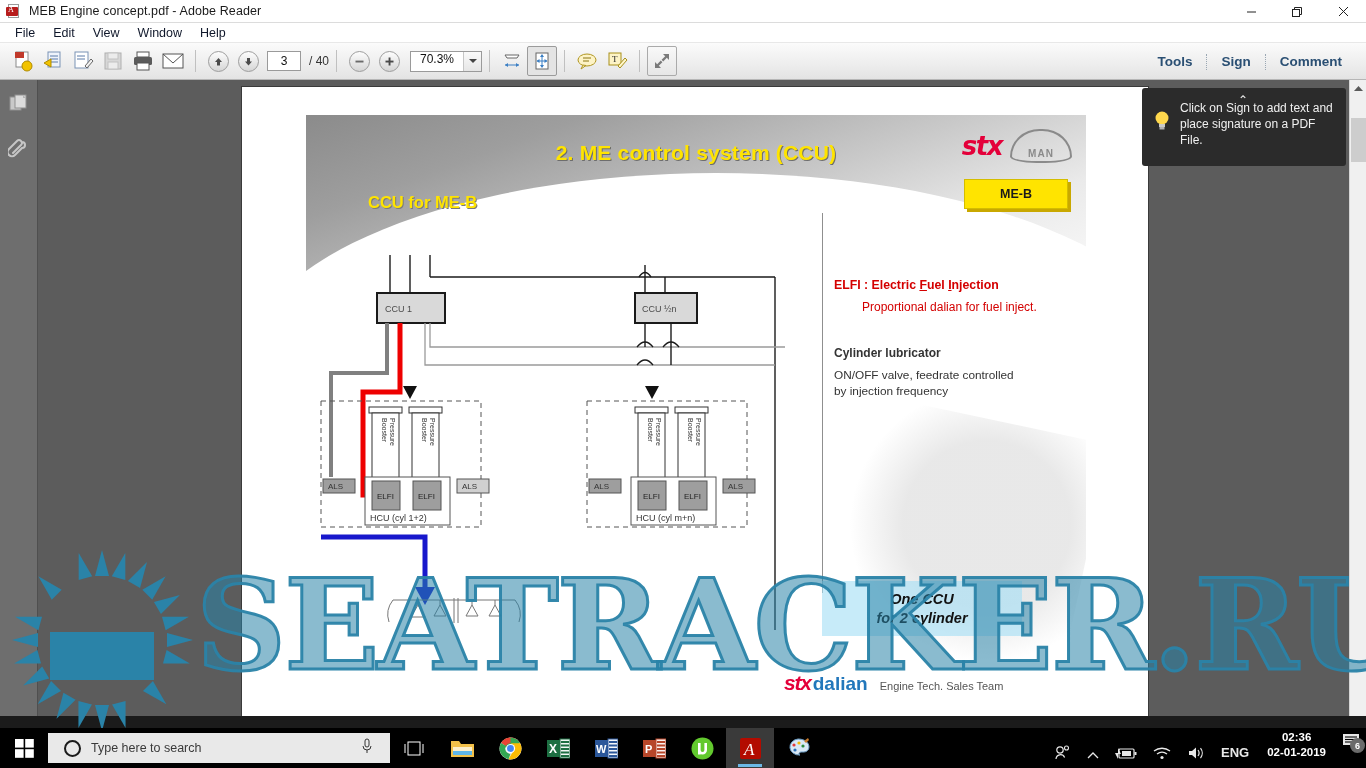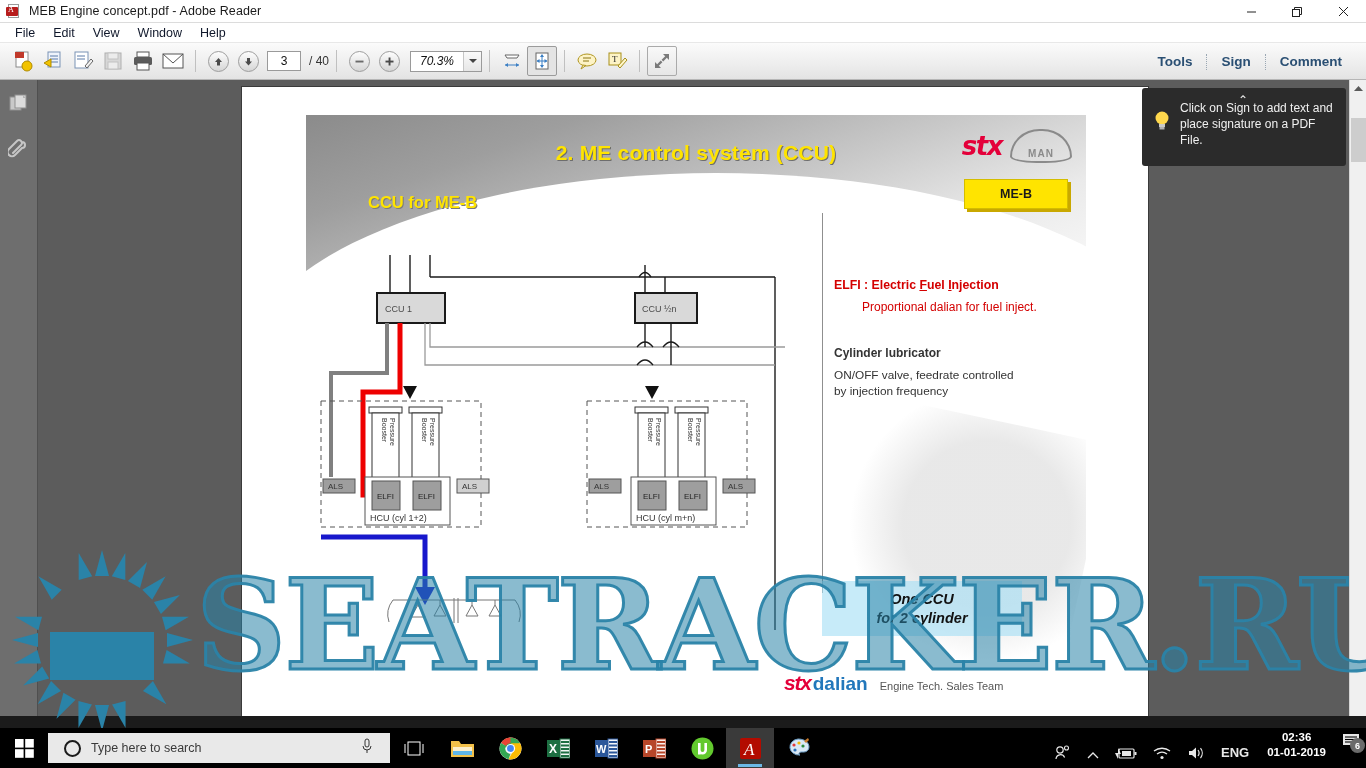--- a/index.html
+++ b/index.html
@@ -42,21 +42,21 @@
     display: flex; align-items: center; padding-left: 8px;
   }
   .tb-btn { width: 30px; height: 30px; display:flex; align-items:center; justify-content:center; position: relative; }
   .tb-sep { width: 1px; height: 22px; background: #c0c0c0; margin: 0 7px; }
   .pg-input {
     width: 34px; height: 20px; border: 1px solid #9a9a9a; background: #fff;
     font-size: 12px; text-align: center; color: #111; line-height: 18px; margin: 0 4px;
   }
   .pg-total { font-size: 12px; color: #333; margin-left: 4px; }
   .zoom-box {
-    display:flex; align-items:center; height: 21px; border: 1px solid #9a9a9a; background:#fff; margin-left:6px;font-style:italic;
+    display:flex; align-items:flex-start; height: 21px; border: 1px solid #9a9a9a; background:#fff; margin-left:6px;
   }
   .zoom-val { width: 52px; text-align:center; font-size: 12px; color:#111; }
   .zoom-arrow { width: 18px; height: 19px; border-left: 1px solid #c6c6c6; background: linear-gradient(#fafafa,#e6e6e6);
                 display:flex;align-items:center;justify-content:center; font-size:8px; color:#333;}
   .tb-right { position: absolute; right: 10px; top: 0; height: 37px; display: flex; align-items: center; }
   .tb-link { font-size: 13.5px; color: #2a4f73; font-weight: bold; padding: 0 14px; }
   .tb-dot-sep { width:0; height:16px; border-left: 1px dotted #9aa7b3; }
 
   .circ { width: 21px; height: 21px; border-radius: 50%; background: linear-gradient(#fdfdfd,#d6d6d6);
           border: 1px solid #9d9d9d; display:flex; align-items:center; justify-content:center; }
@@ -736,21 +736,21 @@
       <div class="tray-ic">
         <svg width="18" height="14" viewBox="0 0 18 14">
           <path d="M2 5 h3 L9 1.5 v11 L5 9 H2 z" fill="#e8e8e8"></path>
           <path d="M11 4 a5 5 0 0 1 0 6" fill="none" stroke="#e8e8e8" stroke-width="1.2"></path>
           <path d="M13.5 2 a8 8 0 0 1 0 10" fill="none" stroke="#e8e8e8" stroke-width="1.2"></path>
         </svg>
       </div>
       <div class="tray-ic">ENG</div>
       <div class="clock">
         <div>02:36</div>
-        <div>01-01-2019</div>
+        <div>02-01-2019</div>
       </div>
       <div class="notif">
         <svg width="19" height="17" viewBox="0 0 19 17">
           <rect x="1" y="2" width="16" height="11" fill="#e8e8e8"></rect>
           <g stroke="#000" stroke-width="1.1">
               <line x1="3" y1="5" x2="15" y2="5"></line>
               <line x1="3" y1="7.5" x2="15" y2="7.5"></line>
               <line x1="3" y1="10" x2="11" y2="10"></line>
             </g>
         </svg>

